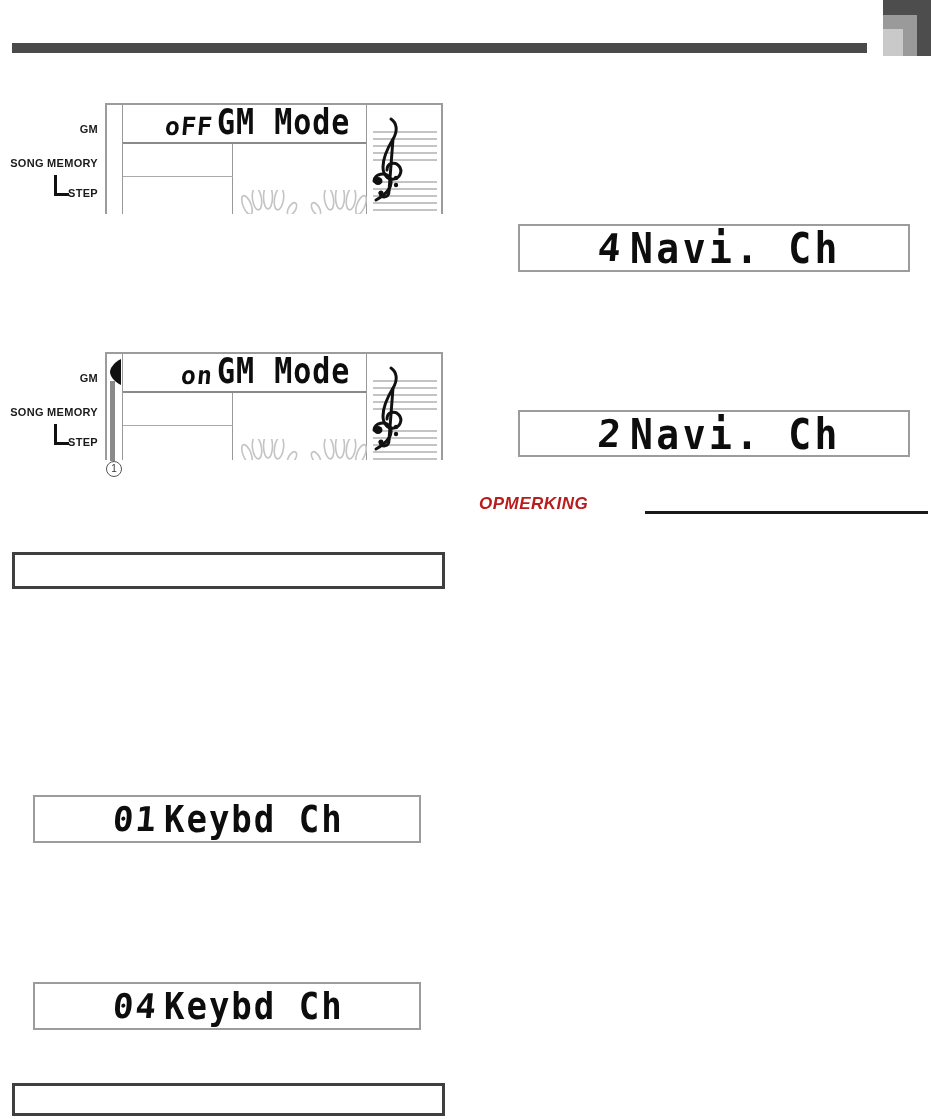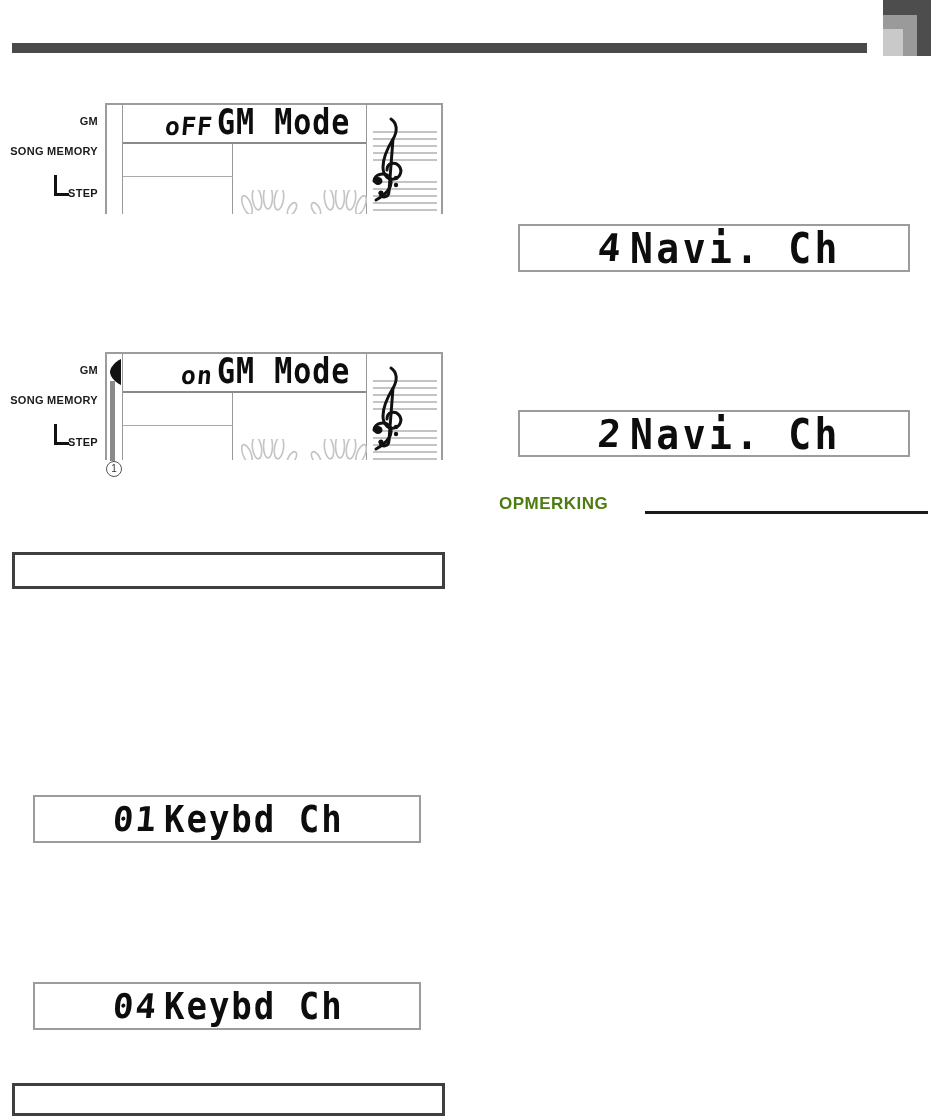--- a/index.html
+++ b/index.html
@@ -9,22 +9,22 @@
   
   .top-bar{position:absolute;left:12px;top:43px;width:855px;height:10px;background:#4a4a4a;}
   .corner-dark{position:absolute;left:883px;top:0;width:48px;height:56px;background:#4d4d4d;}
   .corner-mid{position:absolute;left:883px;top:15px;width:34px;height:41px;background:#9a9a9a;}
   .corner-light{position:absolute;left:883px;top:29px;width:20px;height:27px;background:#c9c9c9;}
 
   
   .lcd-unit{position:absolute;left:0;width:443px;height:132px;}
   .ind{position:absolute;left:0;width:98px;text-align:right;font-size:11px;font-weight:bold;
        letter-spacing:.3px;color:#1a1a1a;white-space:nowrap;}
-  .ind-gm{top:12px;}
-  .ind-sm{top:42px;}
+  .ind-gm{top:20px;}
+  .ind-sm{top:54px;}
   .ind-step{top:84px;text-align:right;}
   .ind-connector{position:absolute;left:54px;top:72px;width:12px;height:18px;
        border-left:3px solid #111;border-bottom:3px solid #111;}
 
   .lcd-box{position:absolute;left:105px;top:0;width:334px;height:109px;background:#fff;
        border:2px solid #9c9c9c;border-bottom:none;overflow:hidden;}
   .lcd-box.short{height:106px;}
   .col-line{position:absolute;left:15px;top:0;bottom:0;width:1px;background:#999;}
   .title-underline{position:absolute;left:16px;top:37px;width:243px;height:2px;background:#8a8a8a;}
   .mid-divider{position:absolute;left:125px;top:39px;bottom:0;width:1px;background:#999;}
@@ -55,22 +55,22 @@
   .strip-value{font-family:"DejaVu Sans Mono",monospace;font-weight:bold;transform:skewX(-5deg);
        color:#0d0d0d;margin-right:9px;}
   .strip-label{font-family:"DejaVu Sans Mono",monospace;font-weight:bold;color:#0d0d0d;
        transform:scaleY(1.12);white-space:nowrap;}
   .strip-lg .strip-value{font-size:38px;}
   .strip-lg .strip-label{font-size:38px;letter-spacing:3.5px;}
   .strip-md .strip-value{font-size:34px;letter-spacing:2px;margin-right:6px;}
   .strip-md .strip-label{font-size:34px;letter-spacing:2px;}
 
   
-  .note-heading{position:absolute;left:499px;top:494px;font-size:17px;font-weight:bold;
-       letter-spacing:.5px;color:#4d7c0f;}
+  .note-heading{position:absolute;left:479px;top:494px;font-size:17px;font-weight:bold;
+       font-style:italic;letter-spacing:.5px;color:#b91c1c;}
   .note-rule{position:absolute;left:645px;top:511px;width:283px;height:2.5px;background:#1a1a1a;}
   .note-box{position:absolute;left:12px;width:433px;background:#fff;border:3px solid #3f3f3f;
        box-sizing:border-box;}
 </style>
 </head>
 <body>
 
 <div id="page">
 
   <div class="top-bar"></div>

